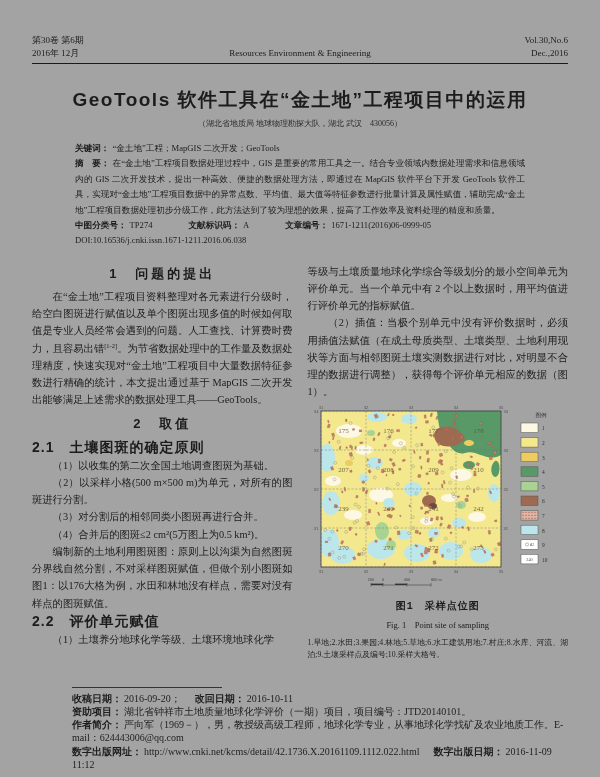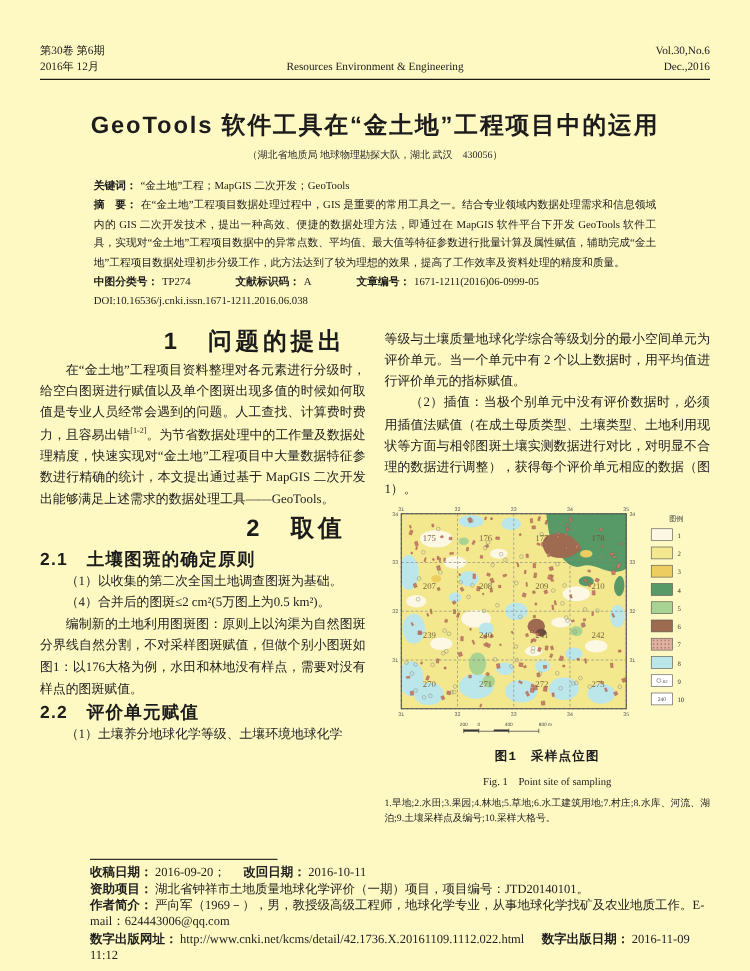--- a/index.html
+++ b/index.html
@@ -1,17 +1,17 @@
 <!DOCTYPE html>
 <html><head>
 <meta charset="utf-8">
 <style>
   html,body{margin:0;padding:0;background:#e9e9e9;}
   .page{
-    width:600px;height:777px;margin:0 auto;background:#fef9c3;color:#1c1c1c;
+    width:600px;height:777px;margin:0 auto;background:#a3a3a3;color:#1c1c1c;
     font-family:"Liberation Serif",serif;position:relative;overflow:hidden;
     padding:22px 32px 8px;box-sizing:border-box;
   }
   
   .jheader{display:flex;justify-content:space-between;align-items:flex-end;font-size:9px;line-height:13px;}
   .jh-left,.jh-right{width:110px;}
   .jh-right{text-align:right;margin-top:12px;}
   .jh-center{text-align:center;flex:1;}
   .jname-cn{font-weight:bold;font-size:11px;letter-spacing:4px;font-family:"Liberation Sans",sans-serif;}
   .jname-en{font-size:9px;}
@@ -23,22 +23,22 @@
   .affil{text-align:center;font-size:8px;margin-top:5px;color:#2a2a2a;}
   
   .abstract{margin:12px 43px 0;font-size:8.6px;line-height:15.4px;text-align:justify;}
   .abstract p{margin:0;}
   .lbl{font-weight:bold;font-family:"Liberation Sans",sans-serif;margin-right:3px;}
   .clc-row{display:flex;gap:36px;}
   .clc-row .seg{white-space:nowrap;}
   
   .columns{display:flex;gap:15px;margin-top:14px;height:408px;overflow:hidden;}
   .col{flex:1;min-width:0;font-size:10.3px;line-height:17.2px;text-align:justify;}
-  .sec{font-size:19px;font-weight:bold;font-family:"Liberation Sans",sans-serif;
-       margin:7px 16px 6px;letter-spacing:3px;text-align:right;}
+  .sec{font-size:13px;font-weight:bold;font-family:"Liberation Sans",sans-serif;
+       margin:7px 16px 6px;letter-spacing:3px;text-align:center;}
   .sec:first-child{margin-top:2px;}
   .subsec{font-size:14px;font-weight:bold;font-family:"Liberation Sans",sans-serif;margin:1px 0;letter-spacing:1px;}
   .col p{margin:0;}
   .ind{text-indent:2em;}
   sup.ref{font-size:6.5px;line-height:0;}
   
   .fig{margin-top:3px;}
   .fig svg{display:block;margin:0 auto;}
   .cap-cn{font-weight:bold;font-size:10px;text-align:center;font-family:Liberation Mono, monospace;margin-top:3px;letter-spacing:1px;}
   .cap-en{font-size:8.5px;text-align:center;margin-top:1px;}
@@ -83,20 +83,22 @@
     <p>DOI:10.16536/j.cnki.issn.1671-1211.2016.06.038</p>
   </div>
 
   <div class="columns">
     <div class="col">
       <h2 class="sec">1　问题的提出</h2>
       <p class="ind"><span>在“金土地”工程项目资料整理对各元素进行分级时，给空白图斑进行赋值以及单个图斑出现多值的时候如何取值是专业人员经常会遇到的问题。人工查找、计算费时费力，且容易出错</span><sup class="ref">[1-2]</sup><span>。为节省数据处理中的工作量及数据处理精度，快速实现对“金土地”工程项目中大量数据特征参数进行精确的统计，本文提出通过基于 MapGIS 二次开发出能够满足上述需求的数据处理工具——GeoTools。</span></p>
       <h2 class="sec">2　取值</h2>
       <h3 class="subsec">2.1　土壤图斑的确定原则</h3>
       <p class="ind">（1）以收集的第二次全国土地调查图斑为基础。</p>
+      <p class="ind">（2）以采样小格(500 m×500 m)为单元，对所有的图斑进行分割。</p>
+      <p class="ind">（3）对分割后的相邻同类小图斑再进行合并。</p>
       <p class="ind">（4）合并后的图斑≤2 cm²(5万图上为0.5 km²)。</p>
       <p class="ind">编制新的土地利用图斑图：原则上以沟渠为自然图斑分界线自然分割，不对采样图斑赋值，但做个别小图斑如图1：以176大格为例，水田和林地没有样点，需要对没有样点的图斑赋值。</p>
       <h3 class="subsec">2.2　评价单元赋值</h3>
       <p class="ind">（1）土壤养分地球化学等级、土壤环境地球化学</p>
     </div>
 
     <div class="col">
       <p>等级与土壤质量地球化学综合等级划分的最小空间单元为评价单元。当一个单元中有 2 个以上数据时，用平均值进行评价单元的指标赋值。</p>
       <p class="ind">（2）插值：当极个别单元中没有评价数据时，必须用插值法赋值（在成土母质类型、土壤类型、土地利用现状等方面与相邻图斑土壤实测数据进行对比，对明显不合理的数据进行调整），获得每个评价单元相应的数据（图1）。</p>
 

